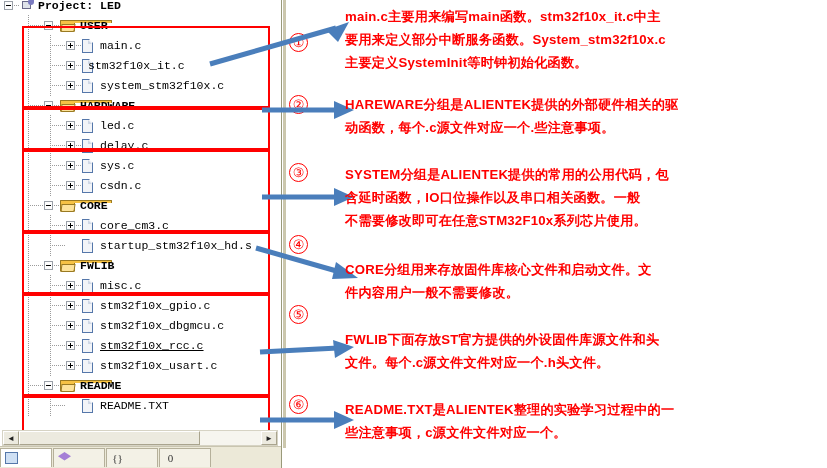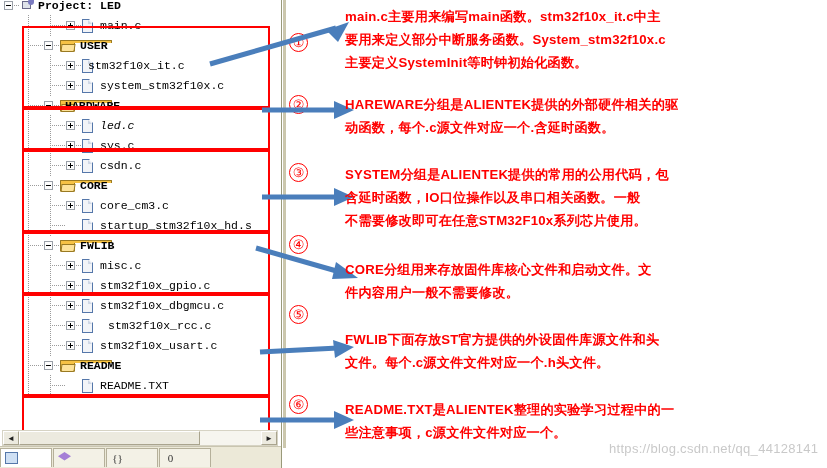--- a/index.html
+++ b/index.html
@@ -153,50 +153,50 @@
             <div class="d" style="left:1px;top:2px;width:9px;height:8px;background:#dfe3ea;border:1px solid #6a6a8a;box-sizing:border-box"></div>
             <div class="d" style="left:7px;top:0px;width:6px;height:6px;background:#7a7ac0;border-radius:50% 0 50% 50%"></div>
           </div>
           <div class="lbl bold" style="left:38px">Project: LED</div>
         </div>
 
 
         <div id="rows-holder">
             <div class="row">
               <div class="vline" style="left: 28px; top: -1px; height: 21px;"></div>
-              <div class="vline" style="left: 50px; top: -1px; height: 21px;"></div>
-              <div class="hline" style="left: 50px; top: 9px; width: 16px;"></div>
-              <div class="exp plus" style="left: 66px;"></div>
-              <div class="hline" style="left: 76px; top: 9px; width: 6px;"></div>
-              <div class="file" style="left: 82px;">
-                <div class="fold"></div>
-              </div>
-              <div class="lbl" style="left: 100px;">main.c</div>
-            </div>
-            <div class="row">
-              <div class="vline" style="left: 28px; top: -1px; height: 21px;"></div>
               <div class="hline" style="left: 28px; top: 9px; width: 16px;"></div>
               <div class="exp" style="left: 44px;"></div>
               <div class="hline" style="left: 54px; top: 9px; width: 6px;"></div>
               <div class="folder" style="left: 60px;">
                 <div class="back"></div>
                 <div class="tab"></div>
                 <div class="front"></div>
               </div>
               <div class="lbl bold" style="left: 80px;">USER</div>
             </div>
             <div class="row">
               <div class="vline" style="left: 28px; top: -1px; height: 21px;"></div>
               <div class="vline" style="left: 50px; top: -1px; height: 21px;"></div>
               <div class="hline" style="left: 50px; top: 9px; width: 16px;"></div>
               <div class="exp plus" style="left: 66px;"></div>
               <div class="hline" style="left: 76px; top: 9px; width: 6px;"></div>
               <div class="file" style="left: 82px;">
                 <div class="fold"></div>
               </div>
+              <div class="lbl" style="left: 100px;">main.c</div>
+            </div>
+            <div class="row">
+              <div class="vline" style="left: 28px; top: -1px; height: 21px;"></div>
+              <div class="vline" style="left: 50px; top: -1px; height: 21px;"></div>
+              <div class="hline" style="left: 50px; top: 9px; width: 16px;"></div>
+              <div class="exp plus" style="left: 66px;"></div>
+              <div class="hline" style="left: 76px; top: 9px; width: 6px;"></div>
+              <div class="file" style="left: 82px;">
+                <div class="fold"></div>
+              </div>
               <div class="lbl" style="left: 88px;">stm32f10x_it.c</div>
             </div>
             <div class="row">
               <div class="vline" style="left: 28px; top: -1px; height: 21px;"></div>
               <div class="vline" style="left: 50px; top: -1px; height: 21px;"></div>
               <div class="hline" style="left: 50px; top: 9px; width: 16px;"></div>
               <div class="exp plus" style="left: 66px;"></div>
               <div class="hline" style="left: 76px; top: 9px; width: 6px;"></div>
               <div class="file" style="left: 82px;">
                 <div class="fold"></div>
@@ -206,32 +206,43 @@
             <div class="row">
               <div class="vline" style="left: 28px; top: -1px; height: 21px;"></div>
               <div class="hline" style="left: 28px; top: 9px; width: 16px;"></div>
               <div class="exp" style="left: 44px;"></div>
               <div class="hline" style="left: 54px; top: 9px; width: 6px;"></div>
               <div class="folder" style="left: 60px;">
                 <div class="back"></div>
                 <div class="tab"></div>
                 <div class="front"></div>
               </div>
-              <div class="lbl bold" style="left: 65px;">HARDWARE</div>
-            </div>
-            <div class="row">
-              <div class="vline" style="left: 28px; top: -1px; height: 21px;"></div>
-              <div class="vline" style="left: 50px; top: -1px; height: 21px;"></div>
-              <div class="hline" style="left: 50px; top: 9px; width: 16px;"></div>
-              <div class="exp plus" style="left: 66px;"></div>
-              <div class="hline" style="left: 76px; top: 9px; width: 6px;"></div>
-              <div class="file" style="left: 82px;">
-                <div class="fold"></div>
-              </div>
-              <div class="lbl" style="left: 100px; font-style: italic;">led.c</div>
+              <div class="lbl bold" style="left: 80px;">HARDWARE</div>
+            </div>
+            <div class="row">
+              <div class="vline" style="left: 28px; top: -1px; height: 21px;"></div>
+              <div class="vline" style="left: 50px; top: -1px; height: 21px;"></div>
+              <div class="hline" style="left: 50px; top: 9px; width: 16px;"></div>
+              <div class="exp plus" style="left: 66px;"></div>
+              <div class="hline" style="left: 76px; top: 9px; width: 6px;"></div>
+              <div class="file" style="left: 82px;">
+                <div class="fold"></div>
+              </div>
+              <div class="lbl" style="left: 100px;">led.c</div>
+            </div>
+            <div class="row">
+              <div class="vline" style="left: 28px; top: -1px; height: 21px;"></div>
+              <div class="vline" style="left: 50px; top: -1px; height: 21px;"></div>
+              <div class="hline" style="left: 50px; top: 9px; width: 16px;"></div>
+              <div class="exp plus" style="left: 66px;"></div>
+              <div class="hline" style="left: 76px; top: 9px; width: 6px;"></div>
+              <div class="file" style="left: 82px;">
+                <div class="fold"></div>
+              </div>
+              <div class="lbl" style="left: 100px;">delay.c</div>
             </div>
             <div class="row">
               <div class="vline" style="left: 28px; top: -1px; height: 21px;"></div>
               <div class="vline" style="left: 50px; top: -1px; height: 21px;"></div>
               <div class="hline" style="left: 50px; top: 9px; width: 16px;"></div>
               <div class="exp plus" style="left: 66px;"></div>
               <div class="hline" style="left: 76px; top: 9px; width: 6px;"></div>
               <div class="file" style="left: 82px;">
                 <div class="fold"></div>
               </div>
@@ -327,21 +338,21 @@
             </div>
             <div class="row">
               <div class="vline" style="left: 28px; top: -1px; height: 21px;"></div>
               <div class="vline" style="left: 50px; top: -1px; height: 21px;"></div>
               <div class="hline" style="left: 50px; top: 9px; width: 16px;"></div>
               <div class="exp plus" style="left: 66px;"></div>
               <div class="hline" style="left: 76px; top: 9px; width: 6px;"></div>
               <div class="file" style="left: 82px;">
                 <div class="fold"></div>
               </div>
-              <div class="lbl" style="left: 108px;">stm32f10x_rcc.c</div>
+              <div class="lbl" style="left: 100px; text-decoration: underline;">stm32f10x_rcc.c</div>
             </div>
             <div class="row">
               <div class="vline" style="left: 28px; top: -1px; height: 21px;"></div>
               <div class="vline" style="left: 50px; top: -1px; height: 21px;"></div>
               <div class="hline" style="left: 50px; top: 9px; width: 16px;"></div>
               <div class="exp plus" style="left: 66px;"></div>
               <div class="hline" style="left: 76px; top: 9px; width: 6px;"></div>
               <div class="file" style="left: 82px;">
                 <div class="fold"></div>
               </div>
@@ -439,26 +450,25 @@
   </svg>
   <svg class="arrow" style="left:258px;top:408px;" width="100" height="28" viewBox="0 0 100 28">
     <path d="M2 12 L80 12" stroke="#4a7ebb" stroke-width="5" fill="none"></path>
     <path d="M96 12 L76 3 L76 21 Z" fill="#4a7ebb"></path>
   </svg>
 
   <div class="ann" style="left:345px;top:5px;width:480px;">main.c主要用来编写main函数。stm32f10x_it.c中主
 要用来定义部分中断服务函数。System_stm32f10x.c
 主要定义SystemInit等时钟初始化函数。</div>
   <div class="ann" style="left:345px;top:93px;width:480px;">HAREWARE分组是ALIENTEK提供的外部硬件相关的驱
-动函数，每个.c源文件对应一个.含延时函数。</div>
+动函数，每个.c源文件对应一个.些注意事项。</div>
   <div class="ann" style="left:345px;top:163px;width:480px;">SYSTEM分组是ALIENTEK提供的常用的公用代码，包
 含延时函数，IO口位操作以及串口相关函数。一般
 不需要修改即可在任意STM32F10x系列芯片使用。</div>
   <div class="ann" style="left:345px;top:258px;width:480px;">CORE分组用来存放固件库核心文件和启动文件。文
 件内容用户一般不需要修改。</div>
   <div class="ann" style="left:345px;top:328px;width:480px;">FWLIB下面存放ST官方提供的外设固件库源文件和头
 文件。每个.c源文件文件对应一个.h头文件。</div>
   <div class="ann" style="left:345px;top:398px;width:480px;">README.TXT是ALIENTEK整理的实验学习过程中的一
 些注意事项，c源文件文件对应一个。</div>
 
-  <div class="watermark" style="left:609px;top:441px;">https://blog.csdn.net/qq_44128141</div>
 
 </div>
 
 </body></html>

